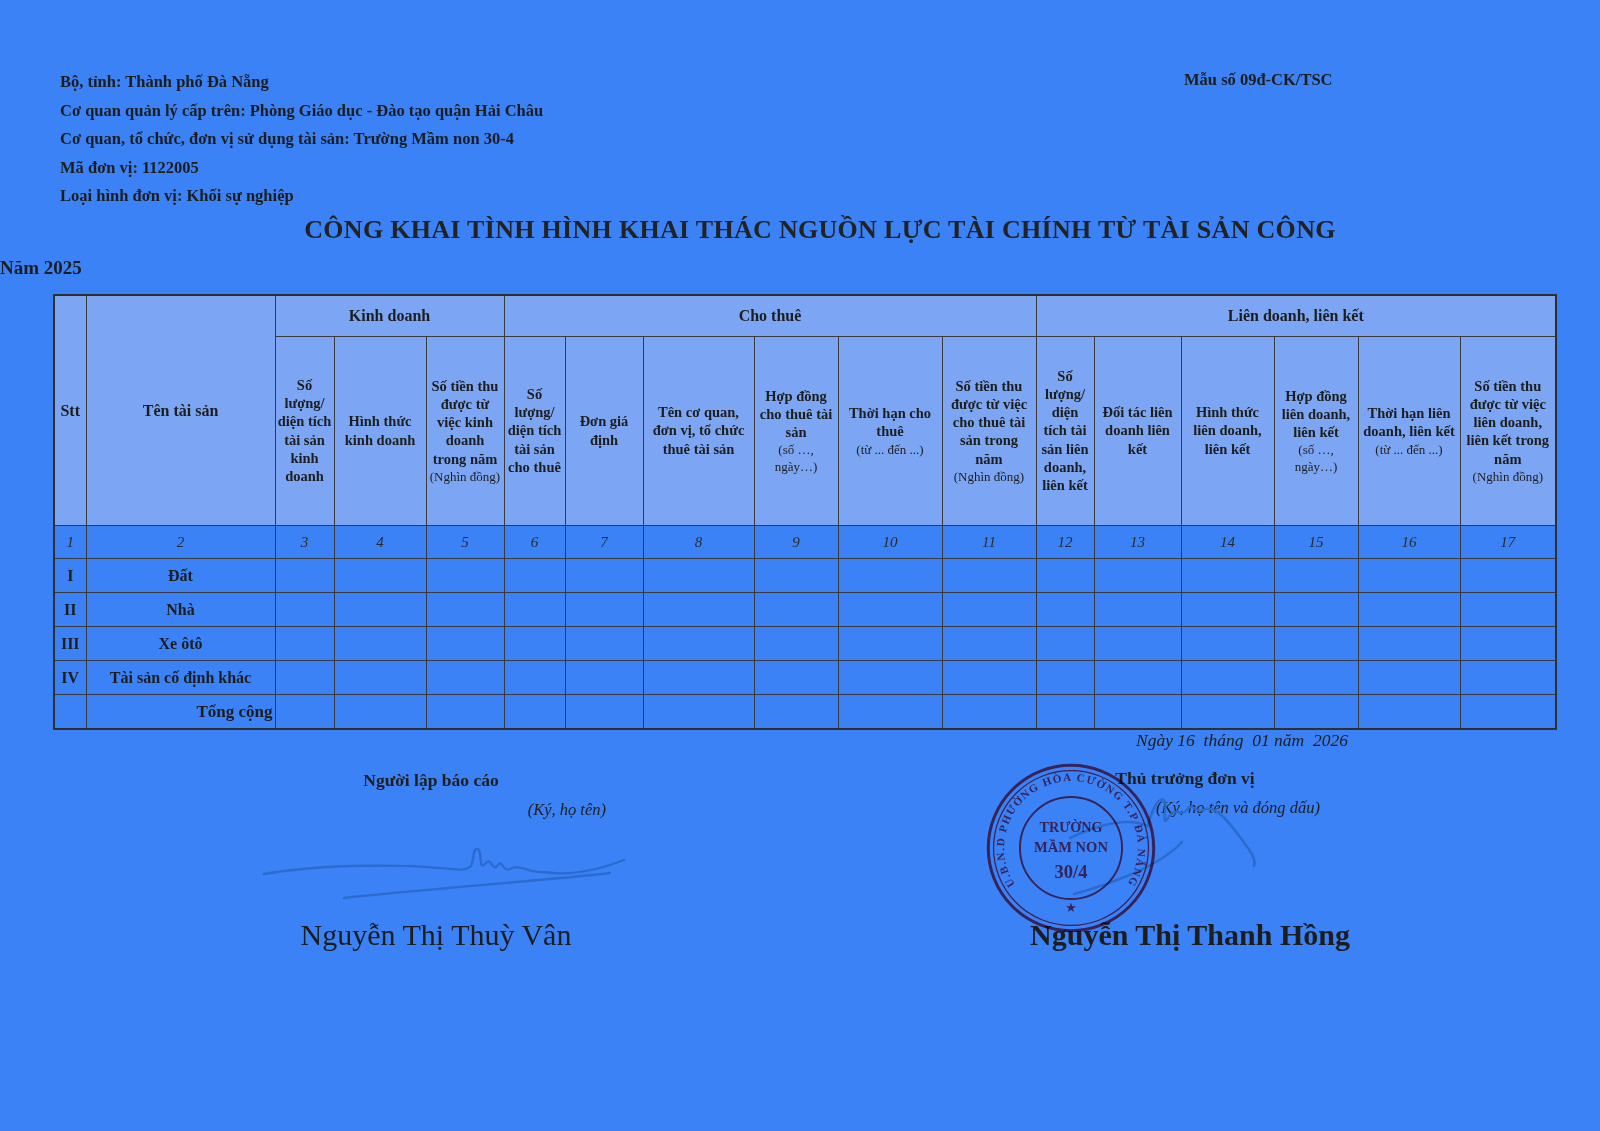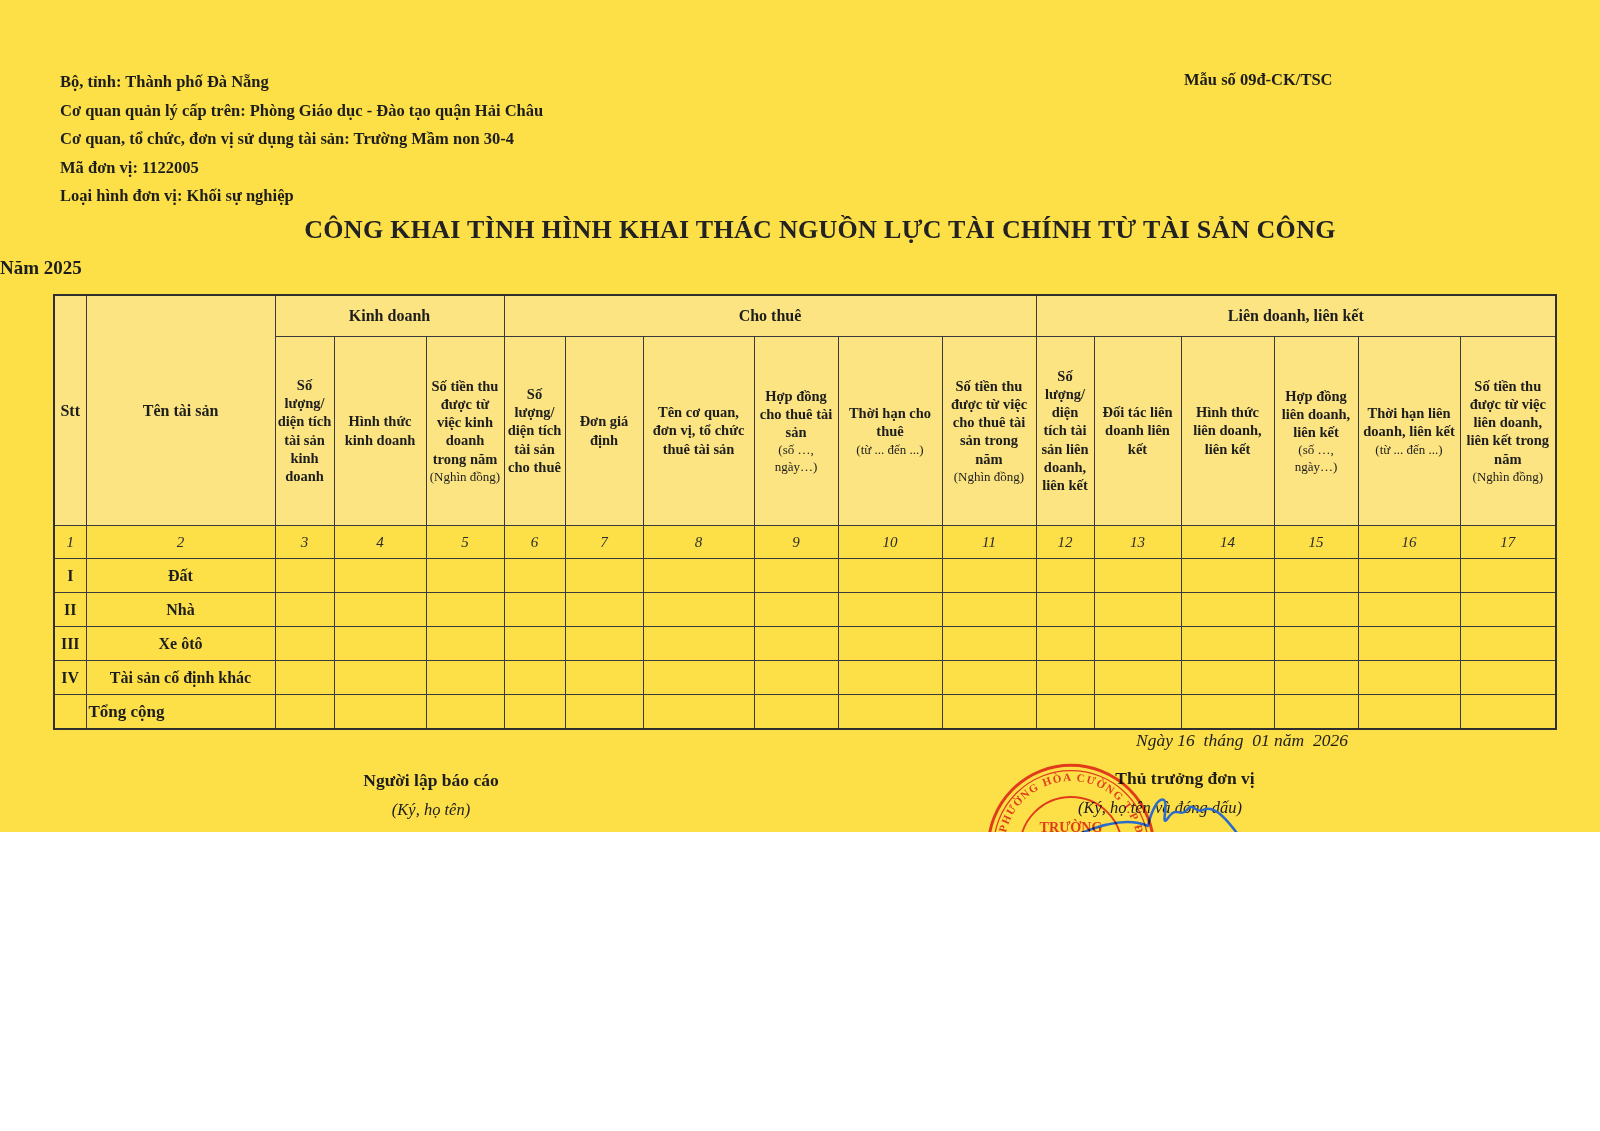--- a/index.html
+++ b/index.html
@@ -3,21 +3,21 @@
 <meta charset="utf-8">
 <style>
   html,body{margin:0;padding:0;}
   body{
     width:1600px;height:1131px;
     background:#ffffff;
     font-family:"Liberation Serif","DejaVu Serif",serif;
     color:#1d1d1d;
     -webkit-font-smoothing:antialiased;
   }
-  .page{position:relative;width:1600px;height:832px;background:#fde047;overflow:hidden;}
+  .page{position:relative;width:1600px;height:1131px;background:#3b82f6;overflow:hidden;}
 
   
   .meta{position:absolute;left:60px;top:68px;font-weight:bold;font-size:16.5px;line-height:28.5px;}
   .form-code{position:absolute;left:1184px;top:70px;font-weight:bold;font-size:16.5px;}
 
   
   .title{position:absolute;left:0;right:0;top:215px;text-align:center;
          font-weight:bold;font-size:26px;letter-spacing:0.3px;color:#222;padding-left:40px;}
   .subtitle{position:absolute;left:0;right:0;top:257px;text-align:left;font-weight:bold;font-size:19px;}
 
@@ -37,25 +37,25 @@
   }
   tr.group-row th{height:38px;font-size:16px;font-weight:bold;background:rgba(247,236,238,0.35);}
   tr.header-row th{height:186px;font-weight:bold;line-height:1.25;background:rgba(247,236,238,0.35);}
   th.corner{font-size:16px;background:rgba(247,236,238,0.25);}
   .hl{display:block;font-weight:bold;}
   .hs{display:block;font-weight:normal;font-size:13px;margin-top:1px;}
   tr.index-row td{height:30px;font-style:italic;font-size:15px;color:#2b2b2b;}
   tbody.data td{height:31px;}
   td.stt{font-weight:bold;font-size:16px;}
   td.asset{font-weight:bold;font-size:16px;text-align:left;padding-left:6px;}
-  td.asset.total{text-align:left;font-size:17px;margin-left:48px;}
+  td.asset.total{text-align:right;font-size:17px;margin-left:48px;}
 
   
   .sig-title{position:absolute;font-weight:bold;font-size:17.5px;text-align:center;}
-  .sig-note{position:absolute;font-style:italic;font-size:16.5px;text-align:center;}
+  .sig-note{position:absolute;font-style:italic;font-size:16.5px;text-align:right;}
   .sig-name{position:absolute;font-size:30px;text-align:center;}
   .left-title{left:256px;top:770px;width:350px;}
   .left-note{left:256px;top:800px;width:350px;}
   .left-name{left:246px;top:918px;width:380px;}
   .date-line{position:absolute;left:1028px;top:730px;width:320px;text-align:right;
              font-style:italic;font-size:17.5px;white-space:pre;}
   .right-title{left:1025px;top:768px;width:320px;text-align:center;}
   .right-note{left:1000px;top:798px;width:320px;}
   .right-name{left:1010px;top:918px;width:360px;font-weight:bold;}
 

